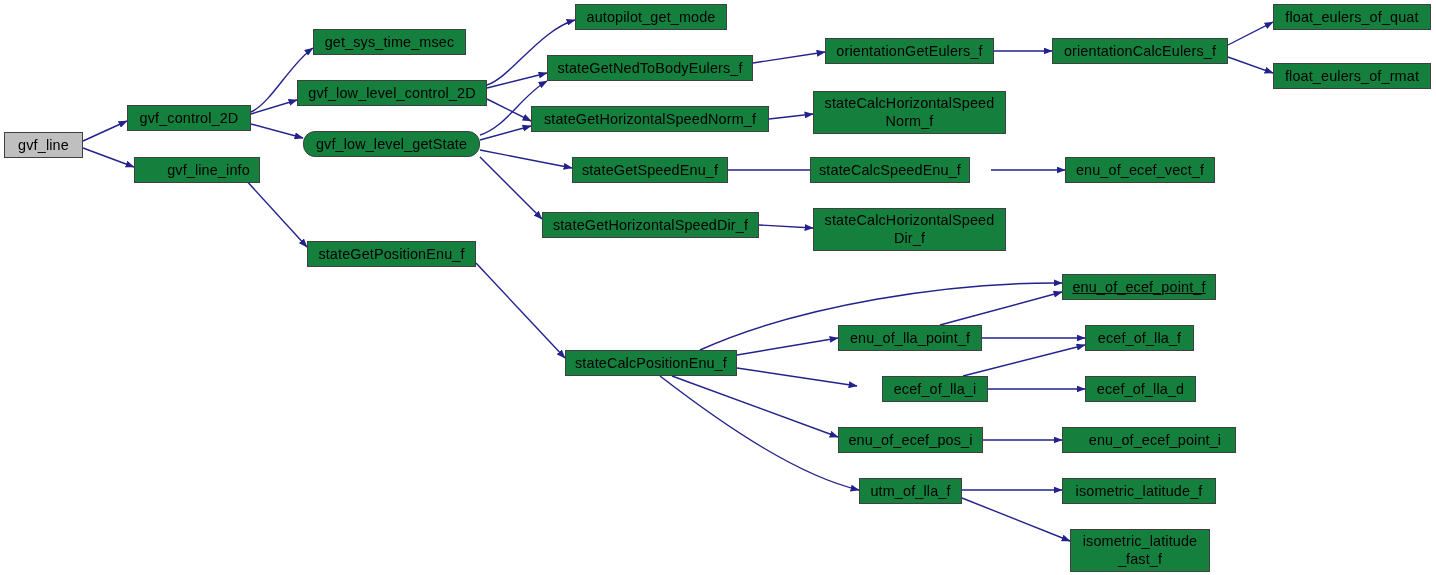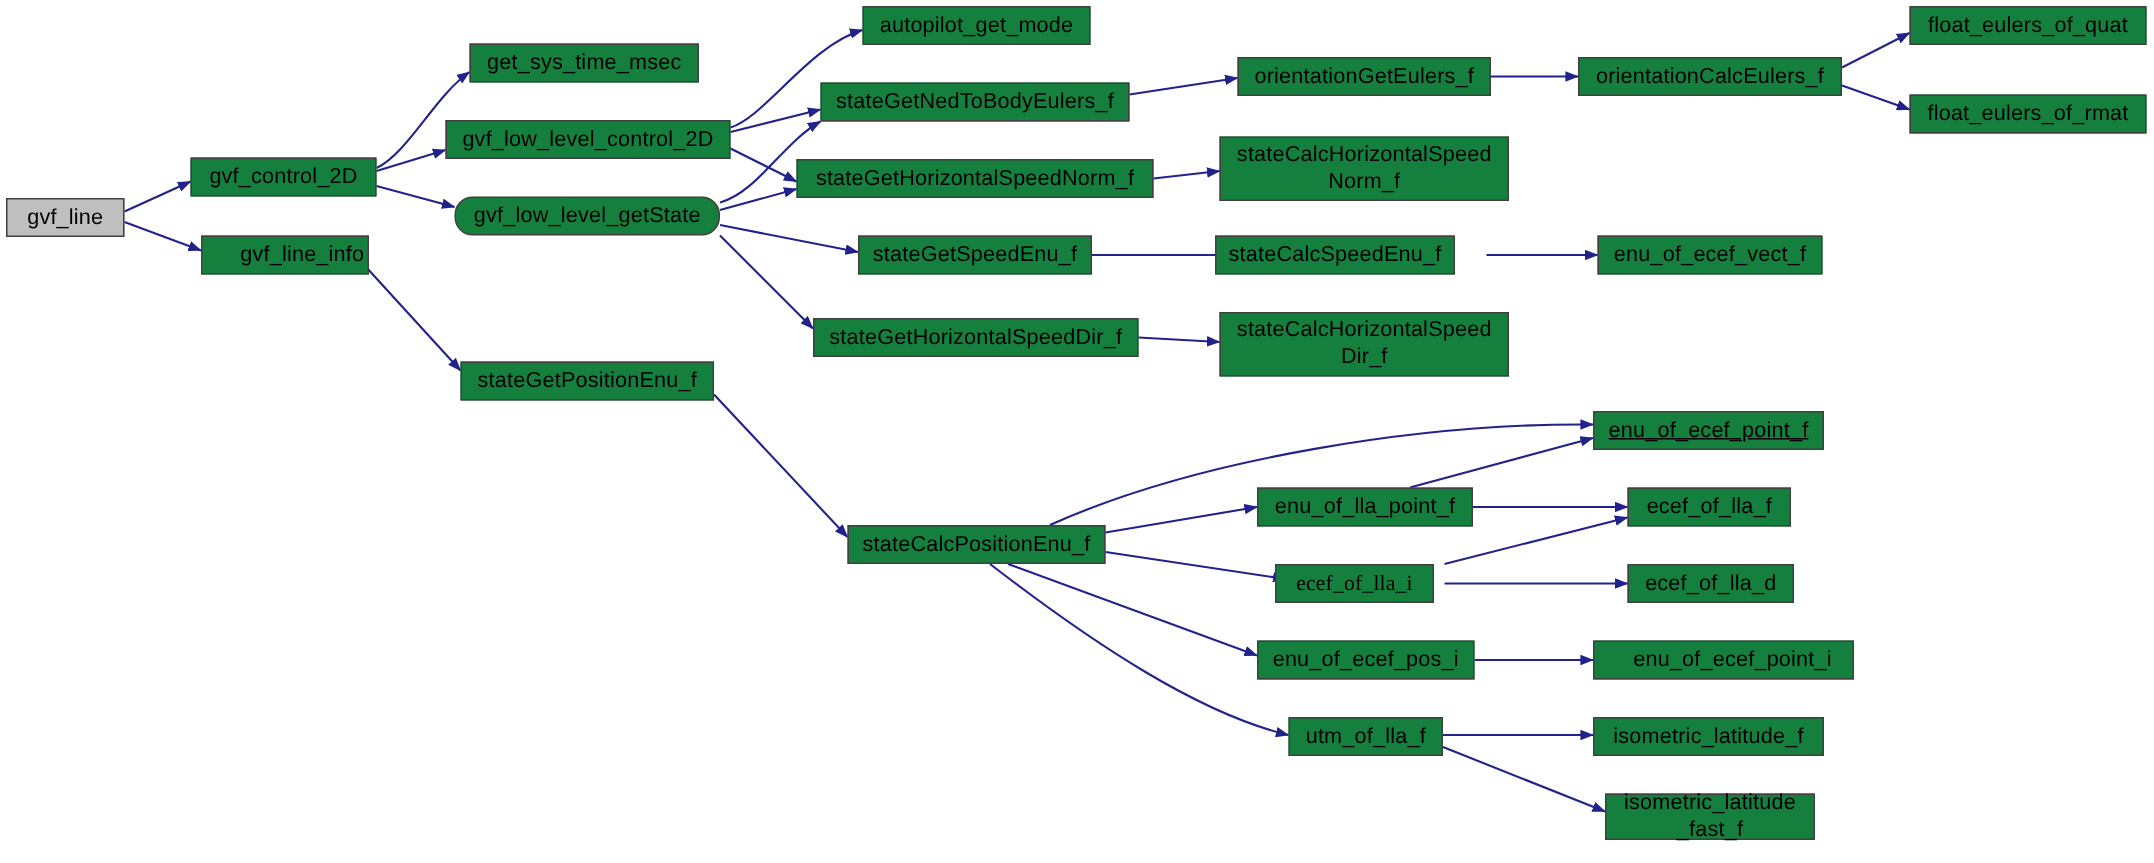--- a/index.html
+++ b/index.html
@@ -89,21 +89,21 @@
         <path d="M963,376 L1085,345" fill="none" stroke="#22228c" stroke-width="1.4" marker-end="url(#arrowhead)"></path>
         <path d="M963,389 L1085,389" fill="none" stroke="#22228c" stroke-width="1.4" marker-end="url(#arrowhead)"></path>
         <path d="M983,440 L1062,440" fill="none" stroke="#22228c" stroke-width="1.4" marker-end="url(#arrowhead)"></path>
         <path d="M962,490 L1062,490" fill="none" stroke="#22228c" stroke-width="1.4" marker-end="url(#arrowhead)"></path>
         <path d="M962,498 L1070,541" fill="none" stroke="#22228c" stroke-width="1.4" marker-end="url(#arrowhead)"></path>
       </g>
   </svg>
   <div id="nodes-group">
       <div class="gnode highlight" style="left: 4px; top: 132px; width: 79px; height: 26px;">gvf_line</div>
       <div class="gnode" style="left: 127px; top: 105px; width: 124px; height: 26px;">gvf_control_2D</div>
-      <div class="gnode" style="left: 134px; top: 157px; width: 112px; height: 26px; padding-left: 23px;">gvf_line_info</div>
+      <div class="gnode" style="left: 134px; top: 157px; width: 126px; height: 26px; padding-left: 23px;">gvf_line_info</div>
       <div class="gnode" style="left: 313px; top: 29px; width: 153px; height: 26px;">get_sys_time_msec</div>
       <div class="gnode" style="left: 297px; top: 80px; width: 190px; height: 26px;">gvf_low_level_control_2D</div>
       <div class="gnode" style="left: 303px; top: 131px; width: 177px; height: 26px; border-radius: 12px;">gvf_low_level_getState</div>
       <div class="gnode" style="left: 307px; top: 241px; width: 169px; height: 26px;">stateGetPositionEnu_f</div>
       <div class="gnode" style="left: 575px; top: 4px; width: 152px; height: 26px;">autopilot_get_mode</div>
       <div class="gnode" style="left: 547px; top: 55px; width: 206px; height: 26px;">stateGetNedToBodyEulers_f</div>
       <div class="gnode" style="left: 531px; top: 106px; width: 238px; height: 26px;">stateGetHorizontalSpeedNorm_f</div>
       <div class="gnode" style="left: 572px; top: 157px; width: 156px; height: 26px;">stateGetSpeedEnu_f</div>
       <div class="gnode" style="left: 542px; top: 212px; width: 217px; height: 26px;">stateGetHorizontalSpeedDir_f</div>
       <div class="gnode" style="left: 825px; top: 38px; width: 169px; height: 26px;">orientationGetEulers_f</div>
@@ -113,22 +113,22 @@
       <div class="gnode two-line" style="left: 813px; top: 208px; width: 193px; height: 43px;">stateCalcHorizontalSpeed
 Dir_f</div>
       <div class="gnode" style="left: 1052px; top: 38px; width: 176px; height: 26px;">orientationCalcEulers_f</div>
       <div class="gnode" style="left: 1065px; top: 157px; width: 150px; height: 26px;">enu_of_ecef_vect_f</div>
       <div class="gnode" style="left: 1273px; top: 4px; width: 158px; height: 26px;">float_eulers_of_quat</div>
       <div class="gnode" style="left: 1273px; top: 63px; width: 158px; height: 26px;">float_eulers_of_rmat</div>
       <div class="gnode" style="left: 565px; top: 350px; width: 172px; height: 26px;">stateCalcPositionEnu_f</div>
       <div class="gnode" style="left: 1062px; top: 274px; width: 154px; height: 26px; text-decoration: underline;">enu_of_ecef_point_f</div>
       <div class="gnode" style="left: 838px; top: 325px; width: 144px; height: 26px;">enu_of_lla_point_f</div>
       <div class="gnode" style="left: 1085px; top: 325px; width: 109px; height: 26px;">ecef_of_lla_f</div>
-      <div class="gnode" style="left: 850px; top: 376px; width: 106px; height: 26px; font-family: Liberation Serif, serif;">ecef_of_lla_i</div>
+      <div class="gnode" style="left: 882px; top: 376px; width: 106px; height: 26px;">ecef_of_lla_i</div>
       <div class="gnode" style="left: 1085px; top: 376px; width: 111px; height: 26px;">ecef_of_lla_d</div>
       <div class="gnode" style="left: 838px; top: 427px; width: 145px; height: 26px;">enu_of_ecef_pos_i</div>
       <div class="gnode" style="left: 1062px; top: 427px; width: 174px; height: 26px; padding-left: 12px;">enu_of_ecef_point_i</div>
       <div class="gnode" style="left: 859px; top: 478px; width: 103px; height: 26px;">utm_of_lla_f</div>
       <div class="gnode" style="left: 1062px; top: 478px; width: 154px; height: 26px;">isometric_latitude_f</div>
-      <div class="gnode two-line" style="left: 1070px; top: 529px; width: 140px; height: 31px;">isometric_latitude
+      <div class="gnode two-line" style="left: 1070px; top: 529px; width: 140px; height: 43px;">isometric_latitude
 _fast_f</div>
     </div>
 </div>
 
 </body></html>

